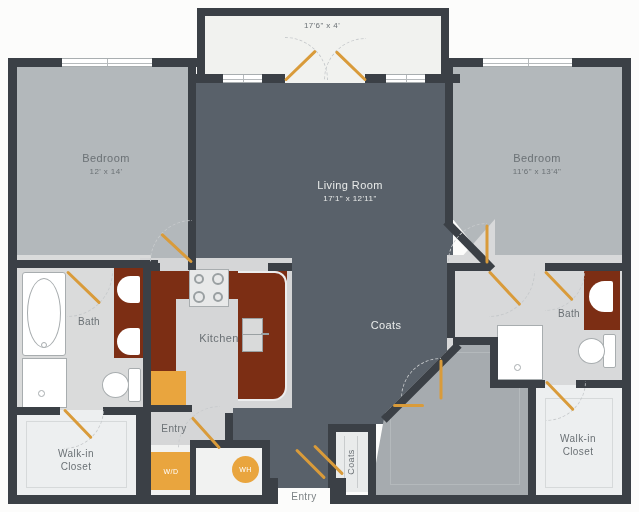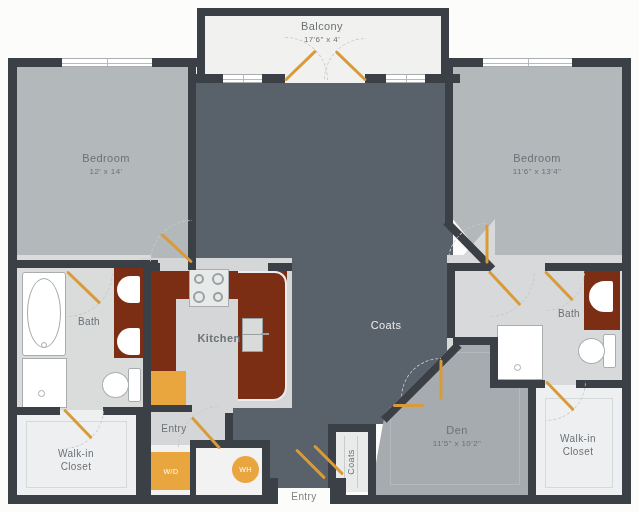--- a/index.html
+++ b/index.html
@@ -160,47 +160,46 @@
   <div class="d" style="left:296px;top:448px;width:41px;transform:rotate(45deg);"></div>
   <div class="d" style="left:314px;top:444px;width:41px;transform:rotate(45deg);"></div>
   <div class="d" style="left:393px;top:404px;width:31px;"></div>
   <div class="d" style="left:441px;top:358px;width:40px;transform:rotate(90deg);"></div>
   <div class="d" style="left:487px;top:223px;width:39px;transform:rotate(90deg);"></div>
   <div class="d" style="left:489px;top:270px;width:46px;transform:rotate(47deg);"></div>
   <div class="d" style="left:545px;top:270px;width:40px;transform:rotate(46deg);"></div>
   <div class="d" style="left:546px;top:380px;width:40px;transform:rotate(46deg);"></div>
 
   <div class="lbl" style="left:272px;top:20px;width:100px;">
-    <span class="nm">Balcony</span>
     <span class="dm">17'6" x 4'</span>
   </div>
   <div class="lbl" style="left:56px;top:152px;width:100px;">
     <span class="nm">Bedroom</span>
     <span class="dm">12' x 14'</span>
   </div>
   <div class="lbl" style="left:487px;top:152px;width:100px;">
     <span class="nm">Bedroom</span>
     <span class="dm">11'6" x 13'4"</span>
   </div>
+  <div class="lbl ondark" style="left:290px;top:179px;width:120px;">
+    <span class="nm">Living Room</span>
+    <span class="dm">17'1" x 12'11"</span>
+  </div>
   <div class="lbl ondark" style="left:346px;top:319px;width:80px;">
     <span class="nm">Coats</span>
   </div>
-  <div class="lbl" style="left:179px;top:332px;width:80px;font-weight:bold;">
+  <div class="lbl" style="left:179px;top:332px;width:80px;">
     <span class="nm">Kitchen</span>
   </div>
   <div class="lbl sm" style="left:59px;top:316px;width:60px;">
     <span class="nm">Bath</span>
   </div>
   <div class="lbl sm" style="left:539px;top:308px;width:60px;">
     <span class="nm">Bath</span>
   </div>
-  <div class="lbl" style="left:407px;top:424px;width:100px;">
-    <span class="nm">Den</span>
-    <span class="dm">11'5" x 10'2"</span>
-  </div>
   <div class="lbl sm" style="left:36px;top:448px;width:80px;">
     <span class="nm" style="width:60px;margin:0 auto;">Walk-in Closet</span>
   </div>
   <div class="lbl sm" style="left:538px;top:433px;width:80px;">
     <span class="nm" style="width:60px;margin:0 auto;">Walk-in Closet</span>
   </div>
   <div class="lbl sm" style="left:144px;top:423px;width:60px;">
     <span class="nm">Entry</span>
   </div>
   <div class="lbl sm" style="left:331px;top:442px;width:40px;height:40px;transform:rotate(-90deg);">

